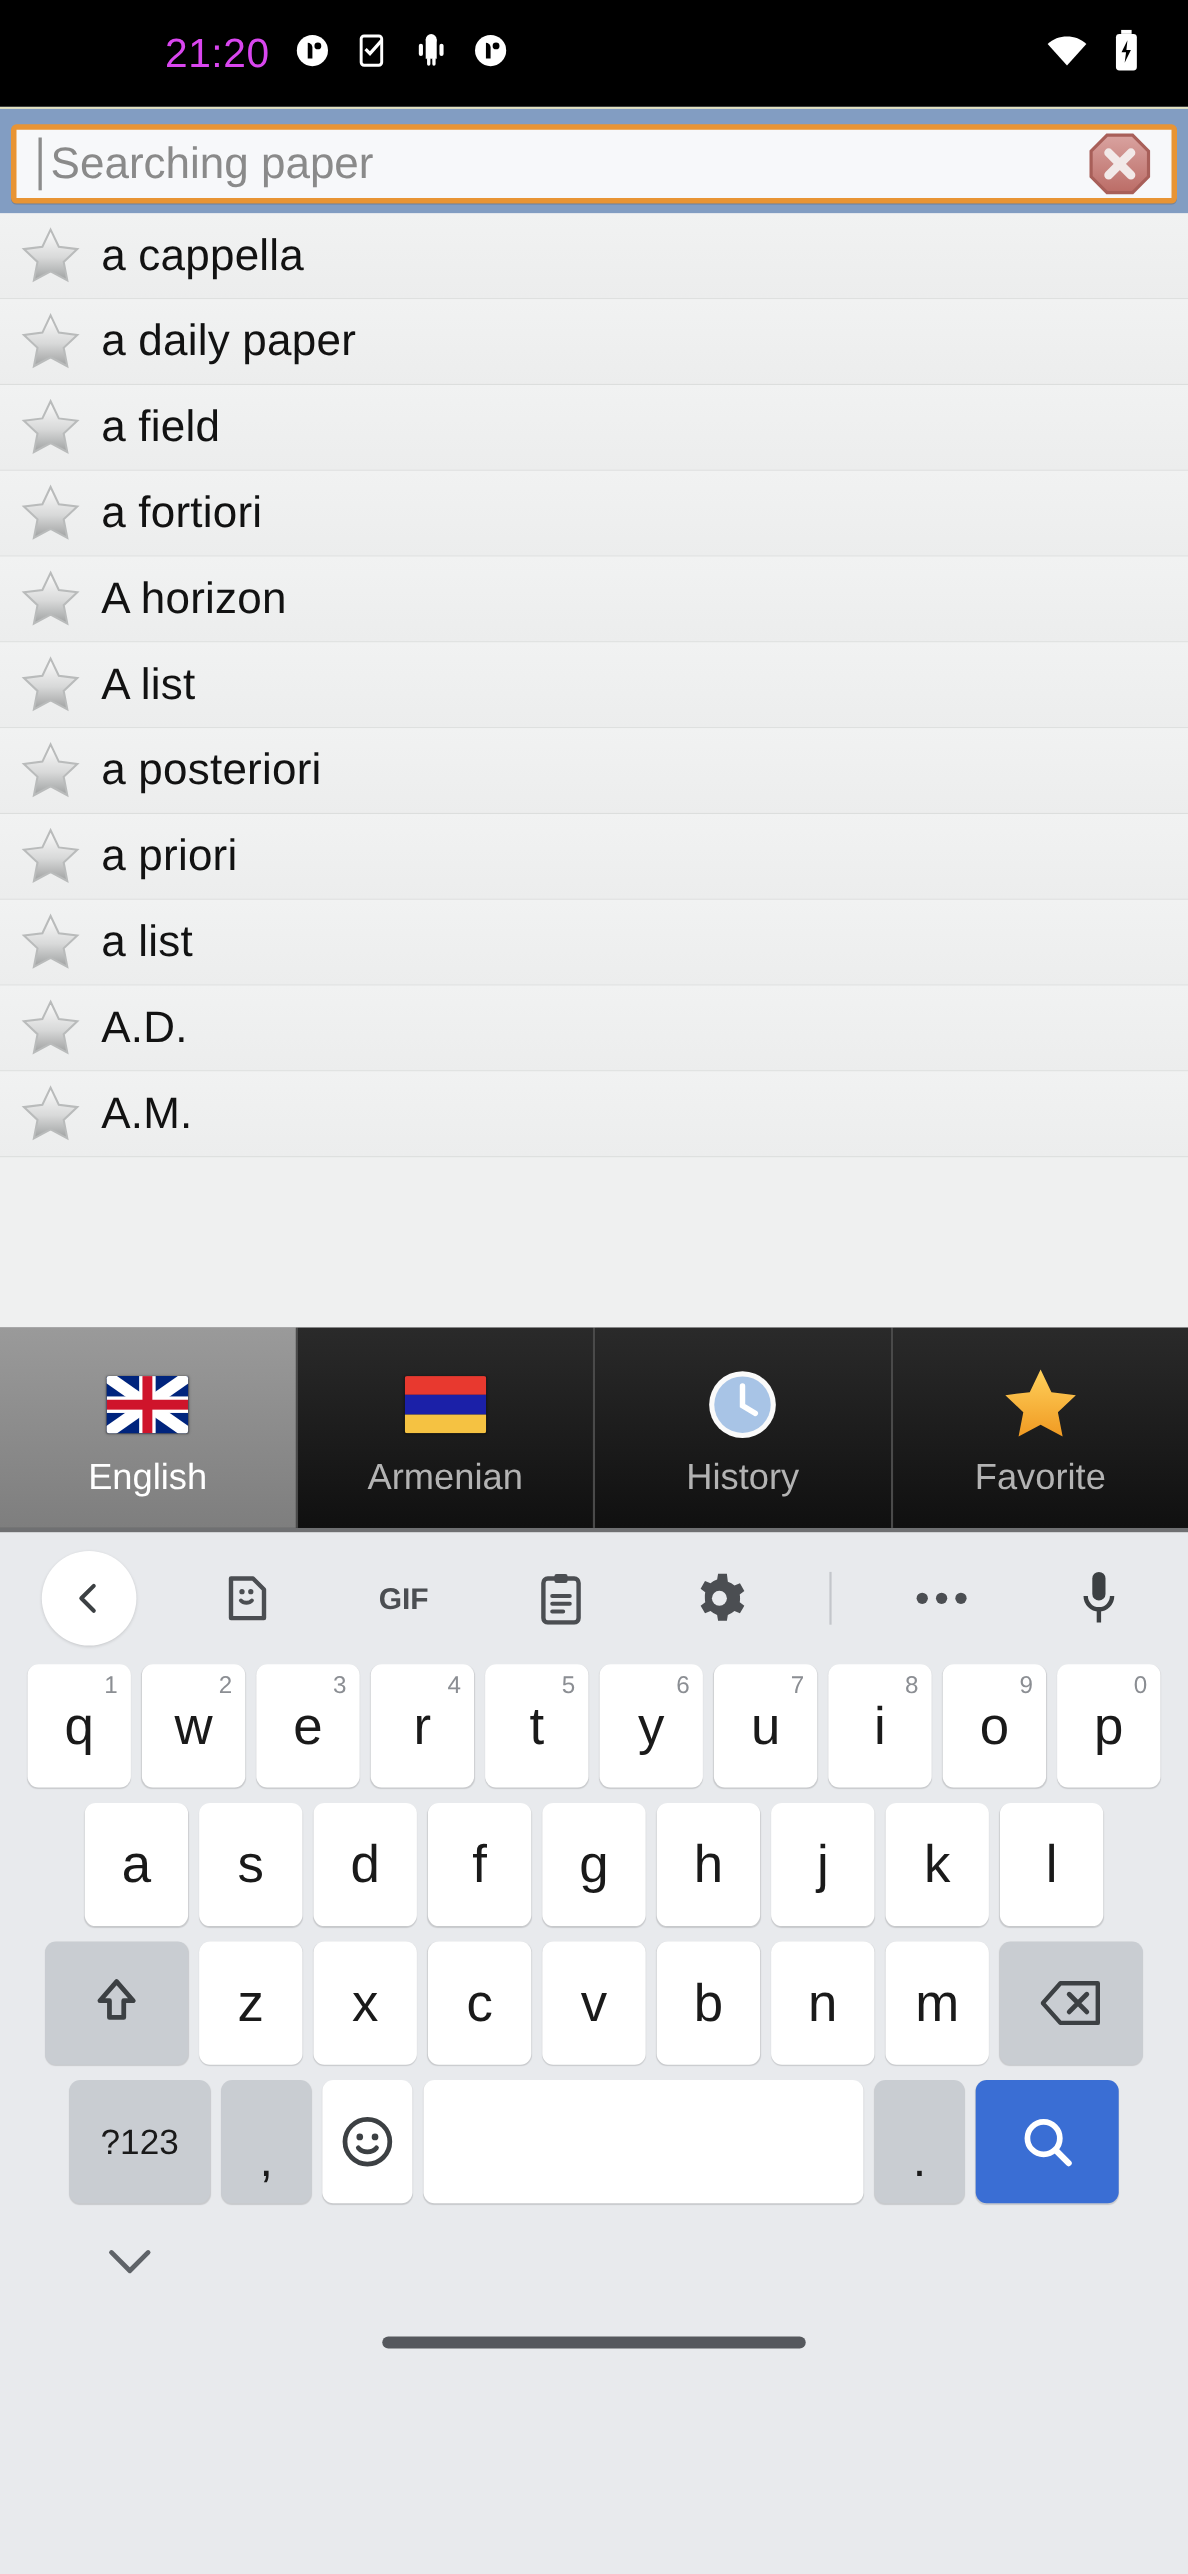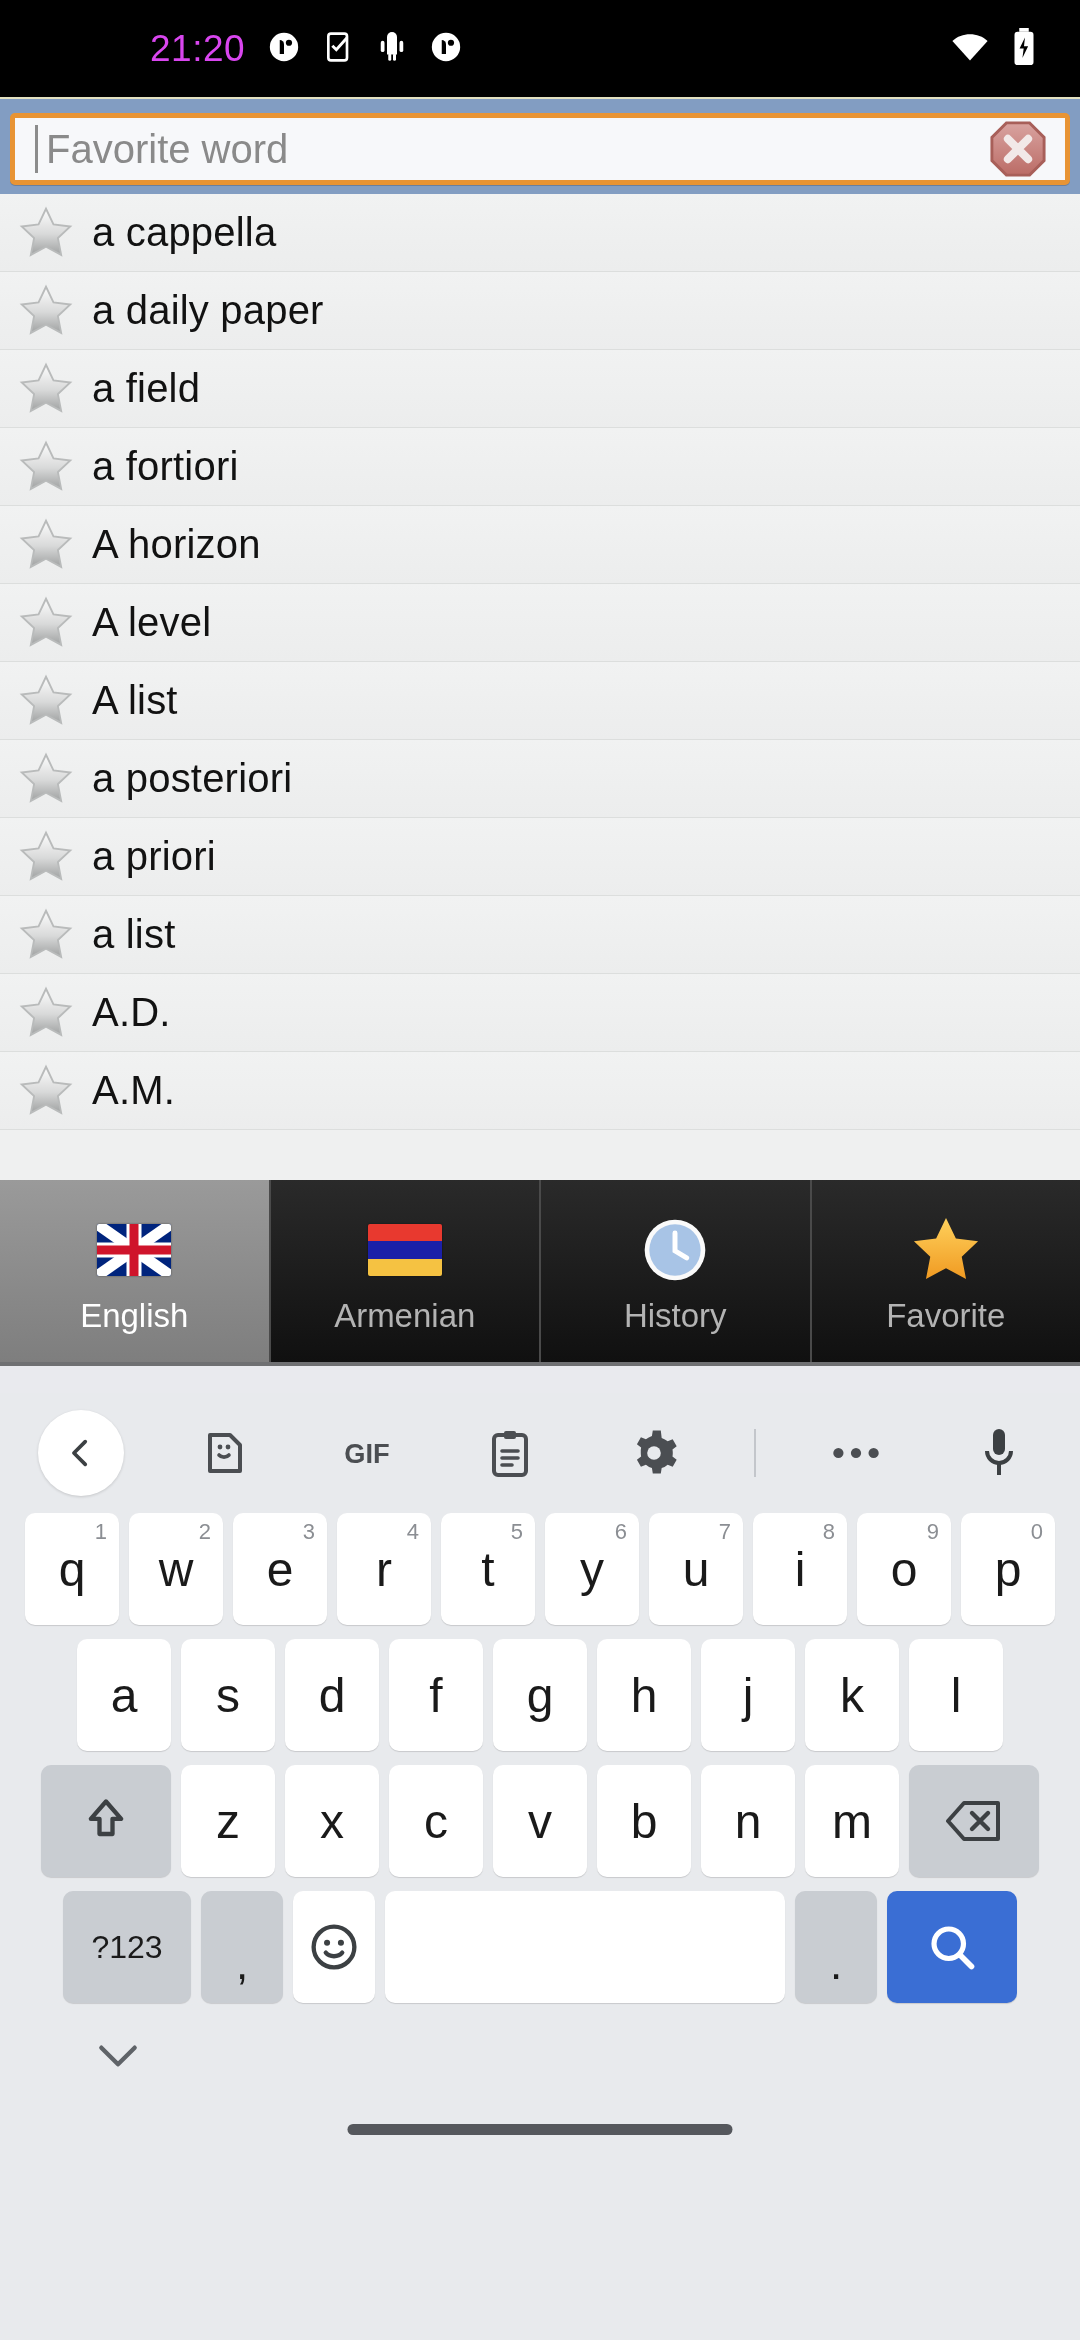--- a/index.html
+++ b/index.html
@@ -52,21 +52,21 @@
   .word-row {
     height: 78px; display: flex; align-items: center;
     border-bottom: 1px solid #dcdedd;
     background: linear-gradient(#f1f2f2, #eceded);
   }
   .star-wrap { width: 92px; display: flex; justify-content: center; align-items: center; flex: none; }
   .word-label { font-size: 40px; color: #121212; letter-spacing: .2px; }
 
   
   .tabbar {
-    position: absolute; top: 1180px; left: 0; right: 0;
+    position: absolute; top: 1207px; left: 0; right: 0;
     height: 186px; display: flex; background: #1c1c1c;
     border-bottom: 4px solid #6f7072;
   }
   .tab {
     flex: 1; display: flex; flex-direction: column;
     align-items: center; justify-content: center;
     background: linear-gradient(#2a2a2a, #101010);
     border-right: 2px solid #4a4a4a;
     position: relative; padding-top: 6px;
   }
@@ -197,21 +197,21 @@
             <rect x="1" y="2.4" width="12" height="21" rx="2" fill="#fff"></rect>
             <path d="M7.6 6l-3.4 7h2.6L6 19l3.6-7.4H7z" fill="#000"></path>
           </svg>
       </span>
     </div>
   </div>
 
   <div class="search-header">
     <div class="search-box">
       <div class="caret"></div>
-      <div class="search-input-text">Favorite word</div>
+      <div class="search-input-text">Searching paper</div>
       <div class="clear-btn">
         <svg width="58" height="58" viewBox="0 0 40 40">
           <defs>
               <linearGradient id="clrg" x1="0" y1="0" x2="0" y2="1">
             <stop offset="0" stop-color="#d9a3a0"></stop>
                 <stop offset="1" stop-color="#bb6c66"></stop>
           </linearGradient>
             </defs>
           <polygon points="12,2 28,2 38,12 38,28 28,38 12,38 2,28 2,12" fill="url(#clrg)" stroke="#a85f59" stroke-width="2"></polygon>
           <path d="M13 13l14 14M27 13L13 27" stroke="#f2e9e8" stroke-width="5.5" stroke-linecap="round"></path>
@@ -288,35 +288,20 @@
               <linearGradient id="stg" x1="0" y1="0" x2="0" y2="1">
     <stop offset="0" stop-color="#fdfdfd"></stop>
                 <stop offset="0.55" stop-color="#d8d9d9"></stop>
                 <stop offset="1" stop-color="#9fa1a1"></stop>
   </linearGradient>
             </defs>
   <path d="M12 1.6l3.2 6.7 7.2.9-5.3 5 1.4 7.2L12 17.9 5.5 21.4l1.4-7.2-5.3-5 7.2-.9z" fill="url(#stg)" stroke="#b9bbbb" stroke-width="0.8"></path>
           </svg>
         </span>
     <span class="word-label">A horizon</span>
-      </div>
-      <div class="word-row">
-        <span class="star-wrap">
-          <svg width="56" height="56" viewBox="0 0 24 24">
-  <defs>
-              <linearGradient id="stg" x1="0" y1="0" x2="0" y2="1">
-    <stop offset="0" stop-color="#fdfdfd"></stop>
-                <stop offset="0.55" stop-color="#d8d9d9"></stop>
-                <stop offset="1" stop-color="#9fa1a1"></stop>
-  </linearGradient>
-            </defs>
-  <path d="M12 1.6l3.2 6.7 7.2.9-5.3 5 1.4 7.2L12 17.9 5.5 21.4l1.4-7.2-5.3-5 7.2-.9z" fill="url(#stg)" stroke="#b9bbbb" stroke-width="0.8"></path>
-          </svg>
-        </span>
-    <span class="word-label">A level</span>
       </div>
       <div class="word-row">
         <span class="star-wrap">
           <svg width="56" height="56" viewBox="0 0 24 24">
   <defs>
               <linearGradient id="stg" x1="0" y1="0" x2="0" y2="1">
     <stop offset="0" stop-color="#fdfdfd"></stop>
                 <stop offset="0.55" stop-color="#d8d9d9"></stop>
                 <stop offset="1" stop-color="#9fa1a1"></stop>
   </linearGradient>

